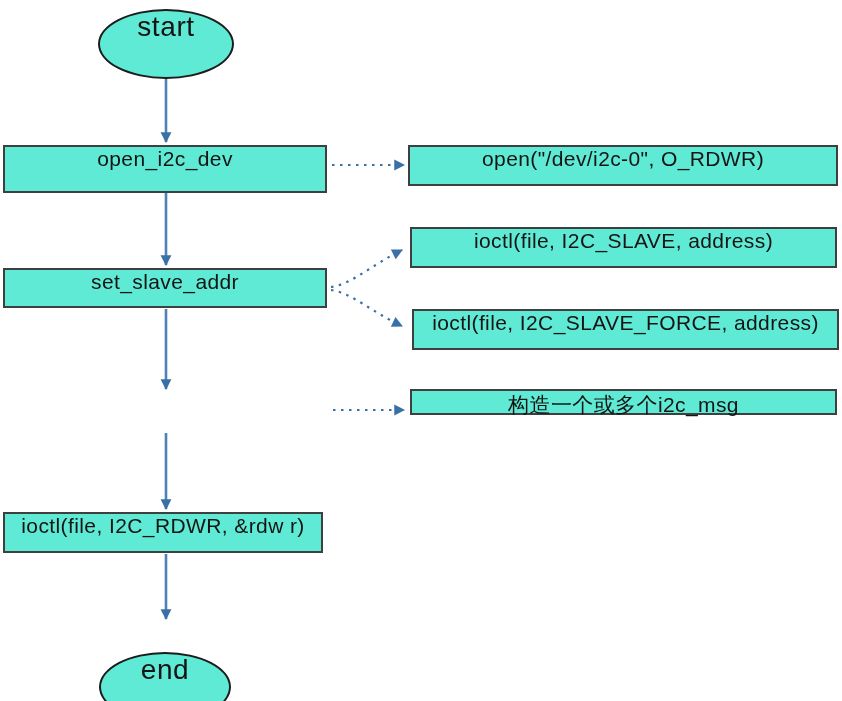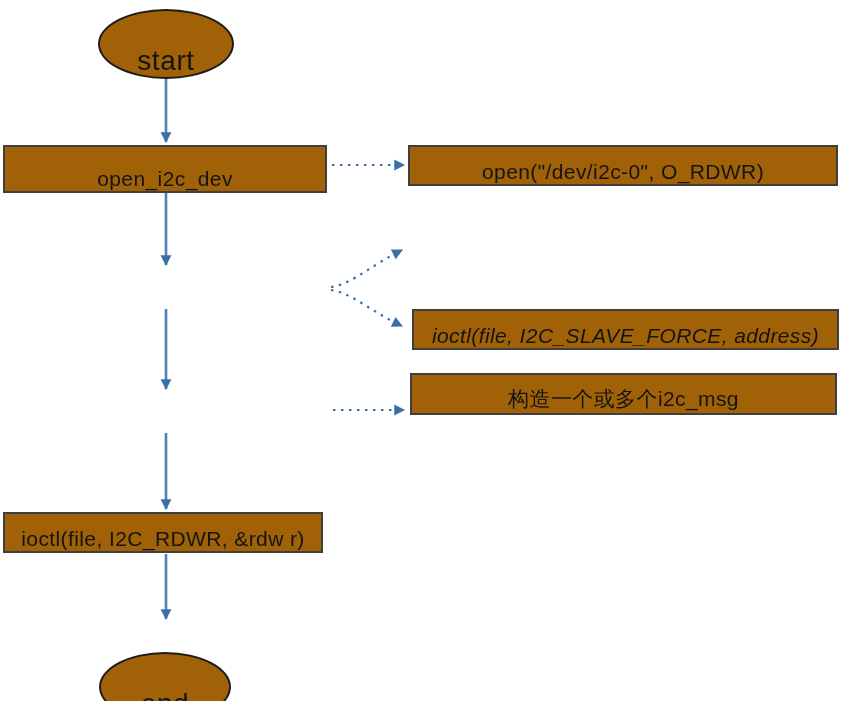--- a/index.html
+++ b/index.html
@@ -11,22 +11,22 @@
     color:#141414;
     overflow:hidden;
   }
   .edges{
     position:absolute;left:0;top:0;width:842px;height:701px;
     pointer-events:none;
   }
   .node{
     position:absolute;
     box-sizing:border-box;
-    display:flex;align-items:flex-end;justify-content:center;
-    background:#a16207;
+    display:flex;align-items:flex-start;justify-content:center;
+    background:#5eead4;
     text-align:center;
     white-space:nowrap;
   }
   .rect{
     border:2px solid #3f3f3f;
     font-size:21px;
     letter-spacing:0.4px;
   }
   .terminal{
     border:2px solid #1c1c1c;
@@ -37,22 +37,22 @@
   
   #n-start            {left:98px;  top:9px;   width:136px; height:70px;}
   #n-open-dev         {left:3px;   top:145px; width:324px; height:48px;}
   #n-set-slave        {left:3px;   top:268px; width:324px; height:40px;}
   #n-build-rdwr       {left:3px;   top:392px; width:325px; height:40px;}
   #n-ioctl-rdwr       {left:3px;   top:512px; width:320px; height:41px;}
   #n-end              {left:99px;  top:652px; width:132px; height:70px;}
   
   #n-open-call        {left:408px; top:145px; width:430px; height:41px;}
   #n-ioctl-slave      {left:410px; top:227px; width:427px; height:41px;}
-  #n-ioctl-slave-force{left:412px; top:309px; width:427px; height:41px;font-style:italic;}
-  #n-build-msg        {left:410px; top:373px; width:427px; height:42px;}
+  #n-ioctl-slave-force{left:412px; top:309px; width:427px; height:41px;}
+  #n-build-msg        {left:410px; top:389px; width:427px; height:26px;}
 
   .solid-edge{stroke:#4e81b5;stroke-width:2.6px;fill:none;}
   .dotted-edge{stroke:#3a70a6;stroke-width:2.2px;fill:none;stroke-dasharray:2.5 5.5;}
 </style>
 </head>
 <body>
 
 <div class="canvas">
 
   <svg class="edges" viewBox="0 0 842 701" xmlns="http://www.w3.org/2000/svg">
@@ -77,26 +77,32 @@
   <div class="node terminal" id="n-start">
     <span>start</span>
   </div>
   <div class="node terminal" id="n-end">
     <span>end</span>
   </div>
 
   <div class="node rect" id="n-open-dev">
     <span>open_i2c_dev</span>
   </div>
+  <div class="node rect" id="n-set-slave">
+    <span>set_slave_addr</span>
+  </div>
   <div class="node rect" id="n-ioctl-rdwr">
     <span>ioctl(file, I2C_RDWR, &amp;rdw r)</span>
   </div>
 
   <div class="node rect" id="n-open-call">
     <span>open("/dev/i2c-0", O_RDWR)</span>
+  </div>
+  <div class="node rect" id="n-ioctl-slave">
+    <span>ioctl(file, I2C_SLAVE, address)</span>
   </div>
   <div class="node rect" id="n-ioctl-slave-force">
     <span>ioctl(file, I2C_SLAVE_FORCE, address)</span>
   </div>
   <div class="node rect" id="n-build-msg">
     <span>构造一个或多个i2c_msg</span>
   </div>
 
 </div>
 

